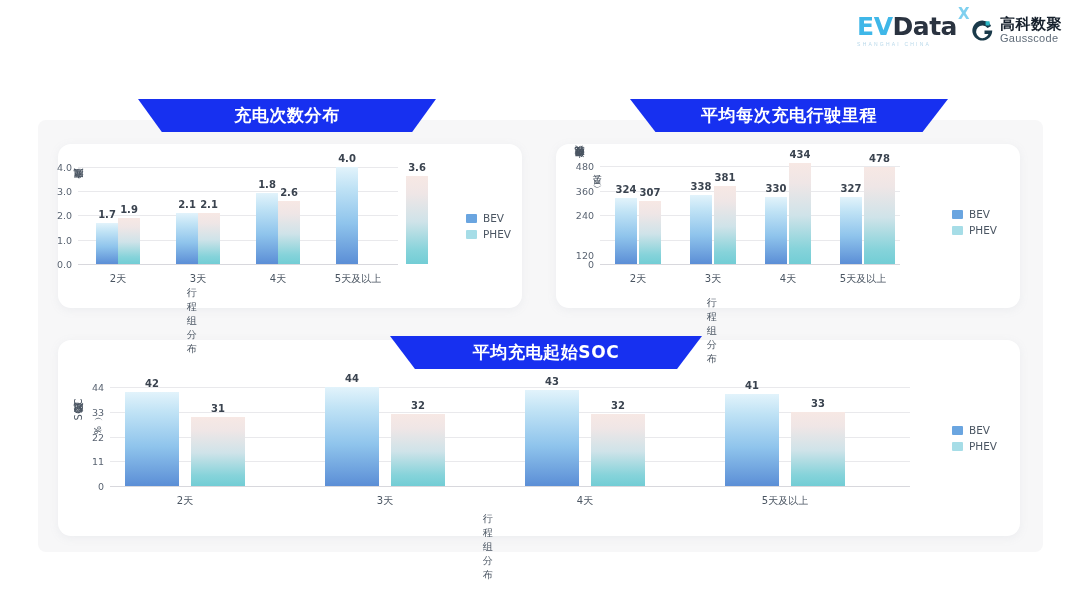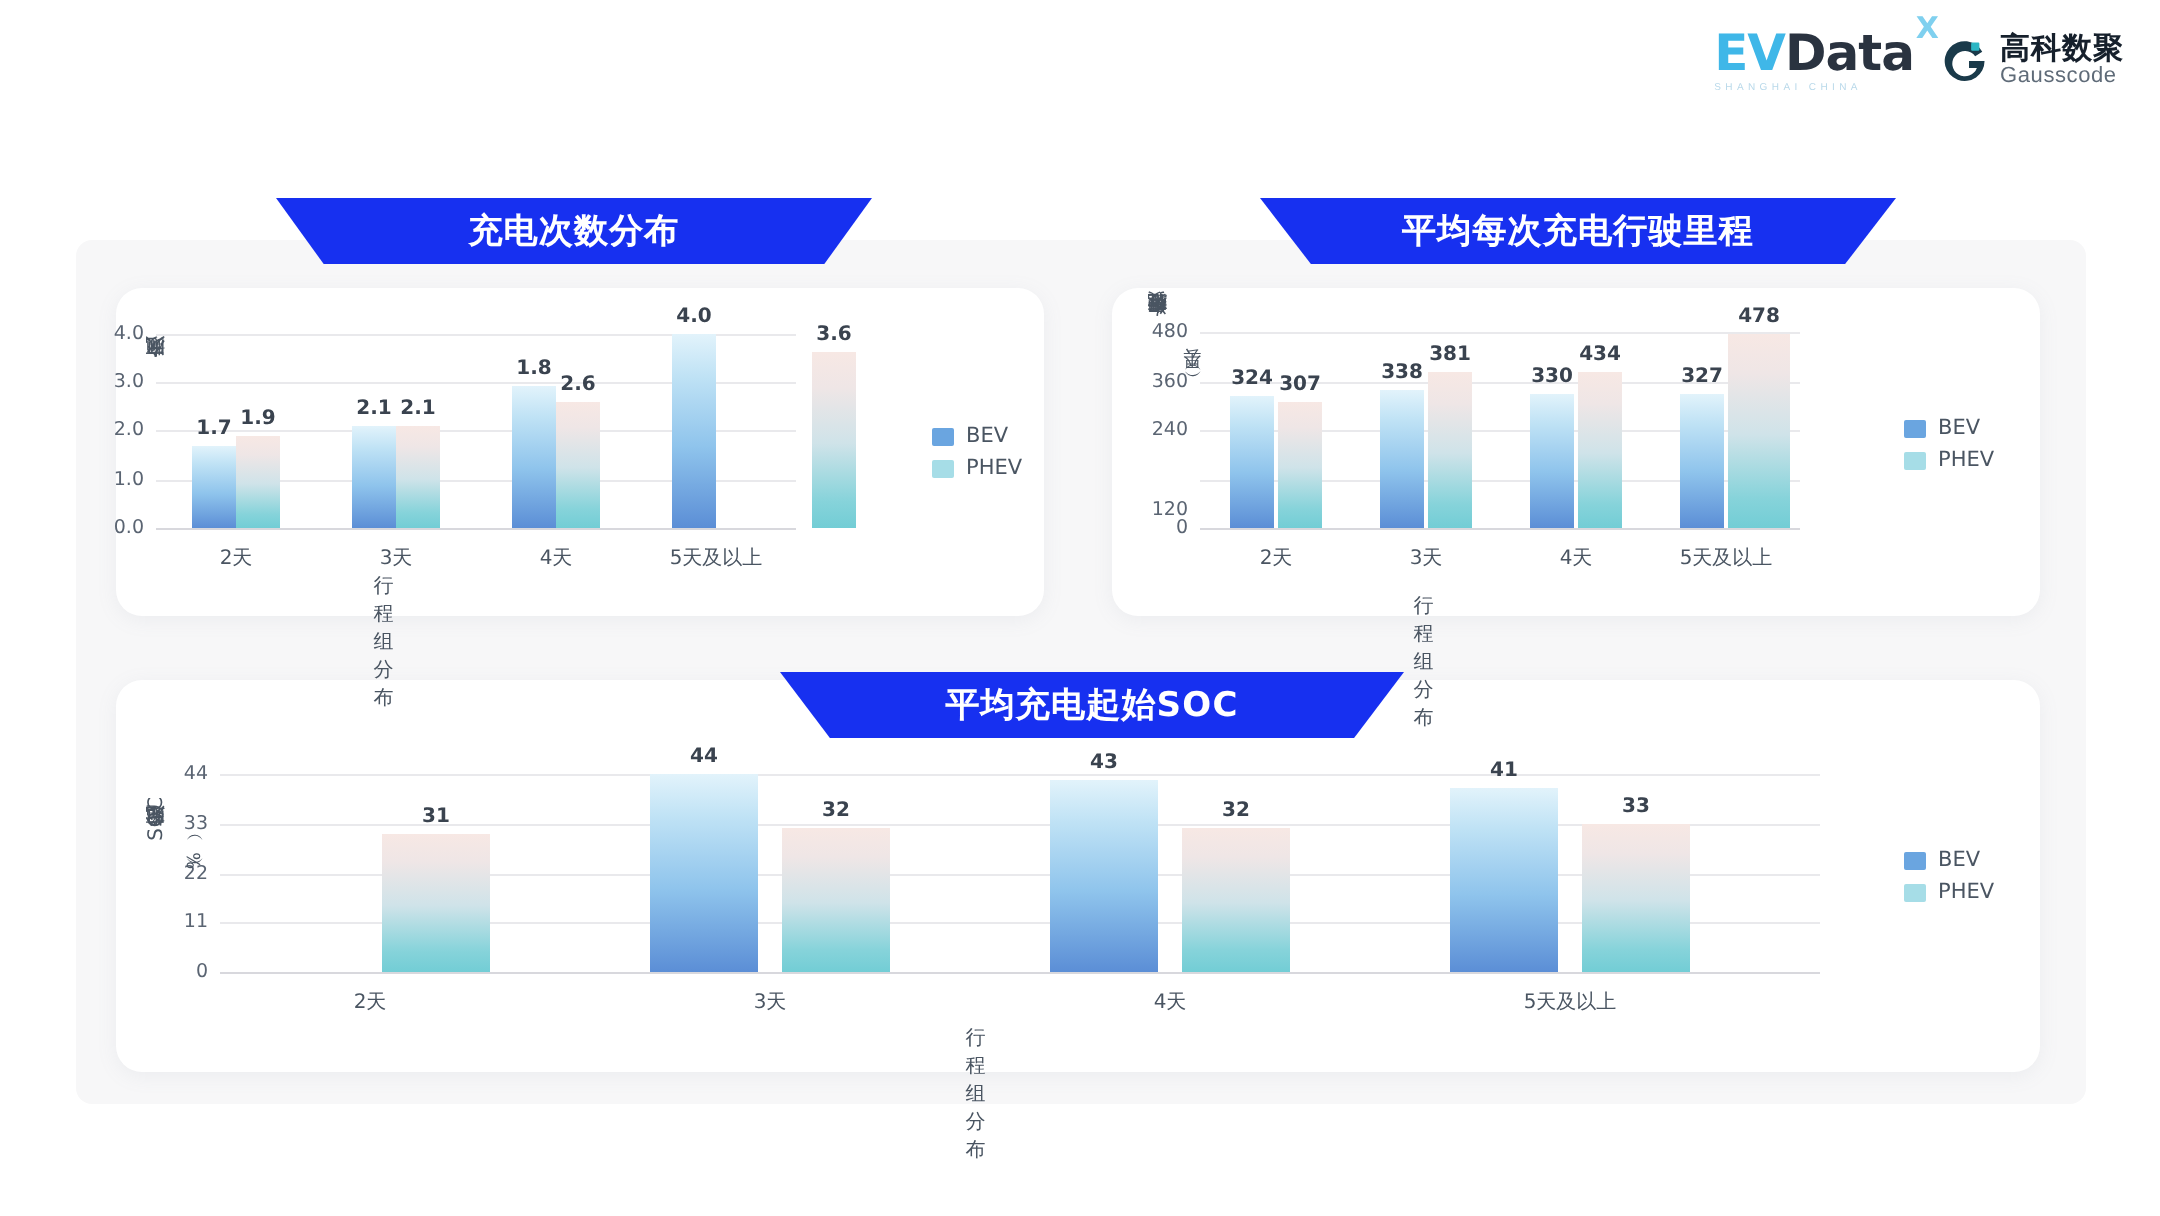--- a/index.html
+++ b/index.html
@@ -191,21 +191,21 @@
         <div class="bar bev" style="left: 90px; width: 22px; height: 68.9px;">
           <span class="bar-val">338</span>
         </div>
         <div class="bar phev" style="left: 114px; width: 22px; height: 77.6654px;">
           <span class="bar-val">381</span>
         </div>
         <div class="xtick" style="left: 113px; top: 114px;">3天</div>
         <div class="bar bev" style="left: 165px; width: 22px; height: 67.2692px;">
           <span class="bar-val">330</span>
         </div>
-        <div class="bar phev" style="left: 189px; width: 22px; height: 78px;">
+        <div class="bar phev" style="left: 189px; width: 22px; height: 101px;">
           <span class="bar-val">434</span>
         </div>
         <div class="xtick" style="left: 188px; top: 114px;">4天</div>
         <div class="bar bev" style="left: 240px; width: 22px; height: 66.6577px;">
           <span class="bar-val">327</span>
         </div>
         <div class="bar phev" style="left: 264px; width: 22px; height: 97.4385px; padding-left: 31px;">
           <span class="bar-val">478</span>
         </div>
         <div class="xtick" style="left: 263px; top: 114px;">5天及以上</div>
@@ -229,20 +229,23 @@
         <div class="gridline base" style="top: 103px; width: 800px;"></div>
         <div class="ytick" style="top: 103px;">0</div>
         <div class="gridline" style="top: 78.3696px; width: 800px;"></div>
         <div class="ytick" style="top: 78.3696px;">11</div>
         <div class="gridline" style="top: 53.7391px; width: 800px;"></div>
         <div class="ytick" style="top: 53.7391px;">22</div>
         <div class="gridline" style="top: 29.1087px; width: 800px;"></div>
         <div class="ytick" style="top: 29.1087px;">33</div>
         <div class="gridline" style="top: 4.47826px; width: 800px;"></div>
         <div class="ytick" style="top: 4.47826px;">44</div>
+        <div class="bar bev" style="left: 15px; width: 54px; height: 94.0435px;">
+          <span class="bar-val">42</span>
+        </div>
         <div class="bar phev" style="left: 81px; width: 54px; height: 69.413px;">
           <span class="bar-val">31</span>
         </div>
         <div class="xtick" style="left: 75px; top: 111px;">2天</div>
         <div class="bar bev" style="left: 215px; width: 54px; height: 98.5217px;">
           <span class="bar-val">44</span>
         </div>
         <div class="bar phev" style="left: 281px; width: 54px; height: 71.6522px;">
           <span class="bar-val">32</span>
         </div>

